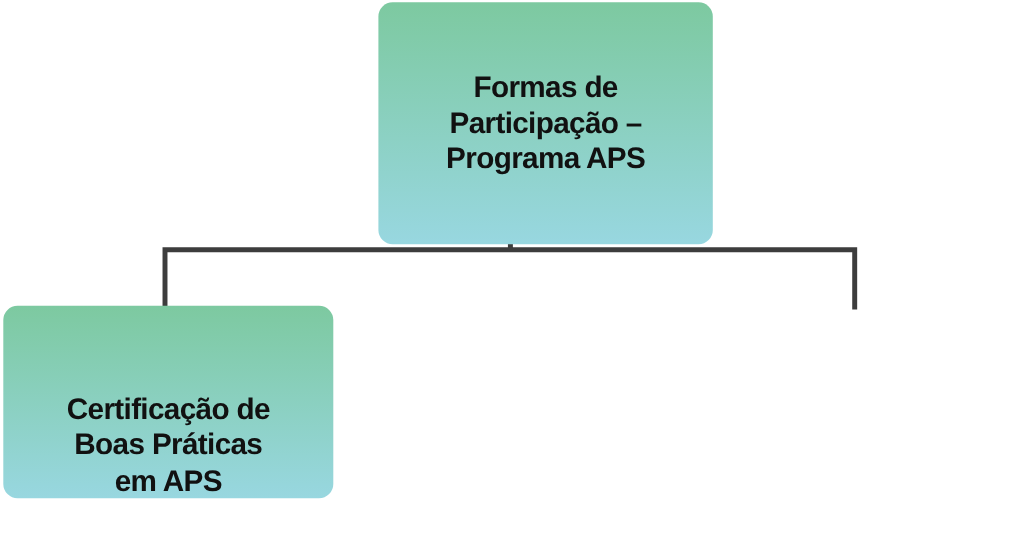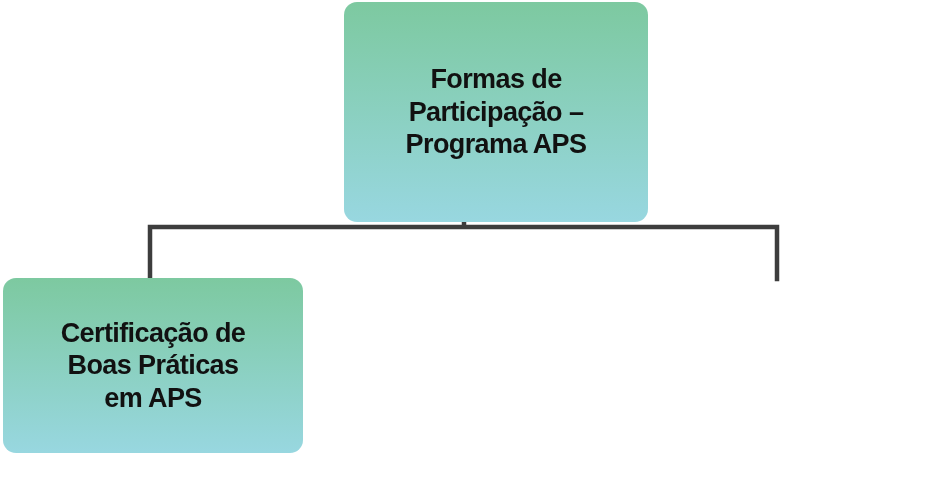--- a/index.html
+++ b/index.html
@@ -42,21 +42,21 @@
   }
   .node .label {
     font-weight: 700;
     font-size: 27px;
     line-height: 1.2;
     letter-spacing: -0.6px;
     color: var(--text, #111111);
     white-space: pre-line;
   }
   .node-root  { left: 312px; top: 2px;   width: 304px; height: 220px; margin-left: 32px; }
-  .node-left  { left: 3px;   top: 278px; width: 300px; height: 175px; }
+  .node-left  { left: 3px;   top: 278px; width: 300px; height: 175px; align-items: flex-end; }
   .node-right { left: 623px; top: 279px; width: 300px; height: 174px; }
 </style>
 </head>
 <body>
 
 <div class="canvas">
 
   <svg class="connectors" width="928" height="485" viewBox="0 0 928 485" aria-hidden="true">
     <path d="M464 178 V227 M150 227 H777 M150 227 V278 M777 227 V279"></path>
   </svg>

